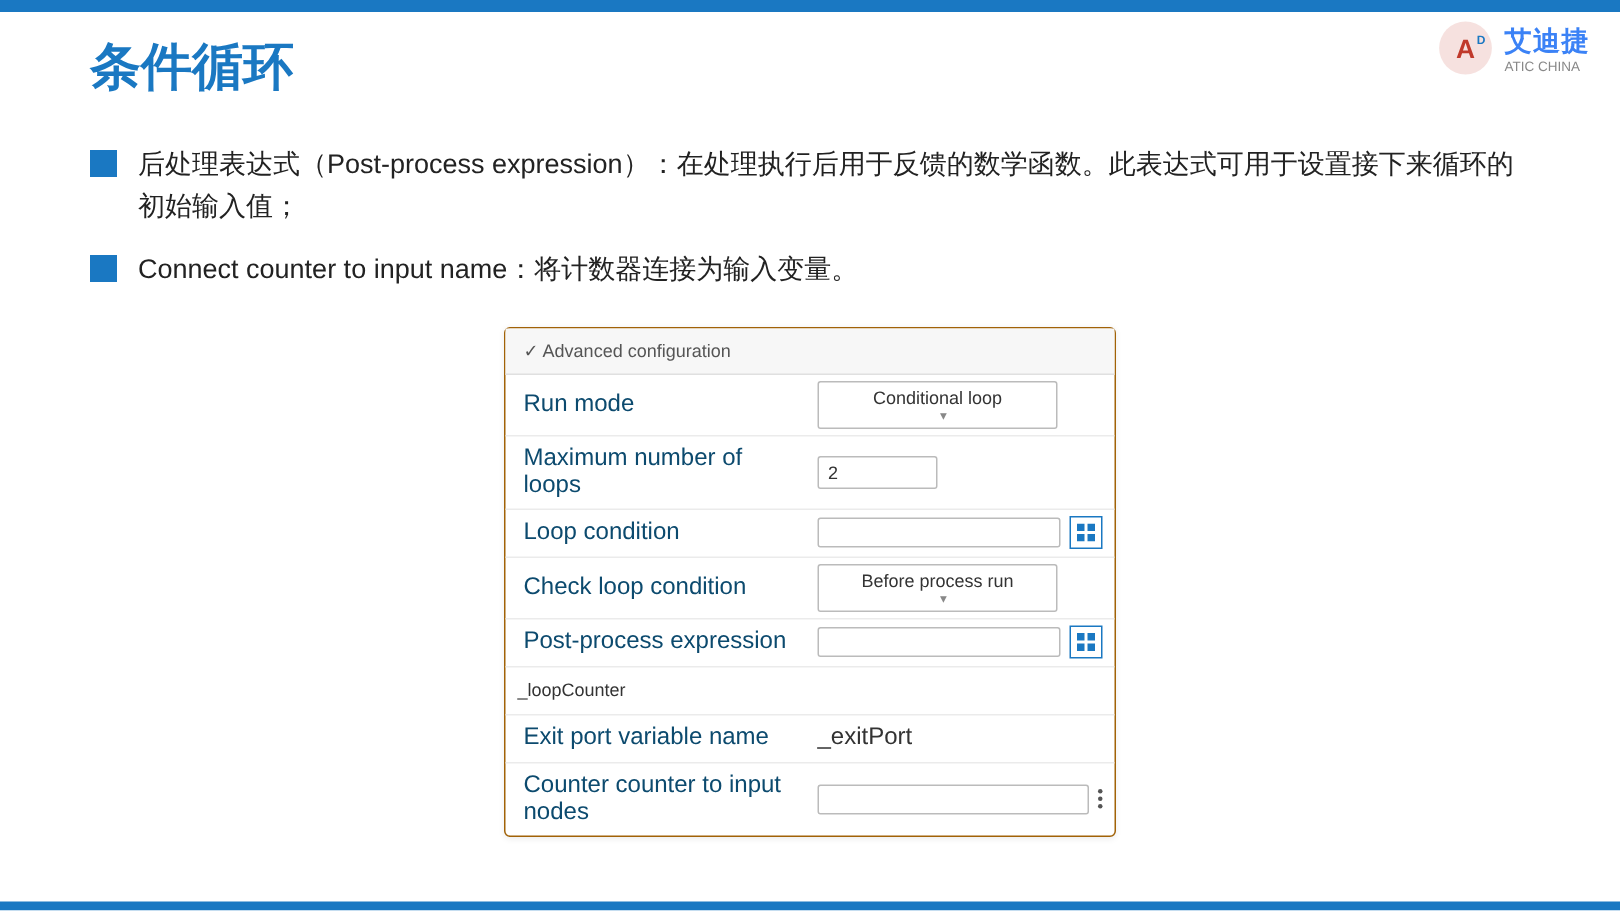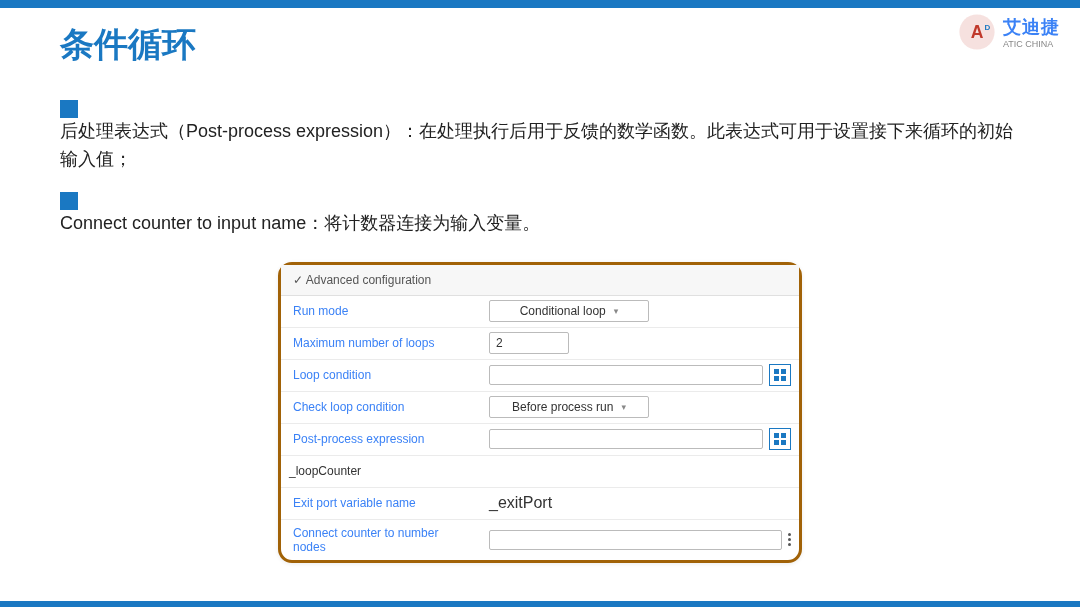--- a/index.html
+++ b/index.html
@@ -69,43 +69,42 @@
       list-style: none;
       margin-bottom: 24px;
     }
     .bullet-item {
       display: flex;
       align-items: flex-start;
       margin-bottom: 14px;
       font-size: 18px;
       line-height: 1.55;
       color: #222;
-      flex-direction: column;
     }
     .bullet-square {
       display: inline-block;
       width: 18px;
       height: 18px;
       min-width: 18px;
       background: #1a78c2;
       margin-right: 14px;
       margin-top: 4px;
     }
 
     
     .config-panel-wrapper {
       display: flex;
       justify-content: center;
       margin-top: 10px;
     }
     .config-panel {
       background: #fff;
-      border: 3px solid #a16207;
-      border-radius: 14px;
-      width: 524px;
+      border: 1px solid #a16207;
+      border-radius: 4px;
+      width: 408px;
       font-size: 12.5px;
       color: #333;
       box-shadow: 0 1px 4px rgba(0,0,0,0.08);
     }
     .config-header {
       padding: 8px 12px;
       font-size: 12px;
       color: #555;
       border-bottom: 1px solid #e0e0e0;
       background: #f7f7f7;
@@ -116,41 +115,42 @@
       border-bottom: 1px solid #ebebeb;
       min-height: 32px;
     }
     .config-row:last-child {
       border-bottom: none;
     }
     .config-label {
       width: 200px;
       min-width: 200px;
       padding: 6px 12px;
-      color: #3b82f6;
-      font-size: 12px;
+      color: #0c4a6e;
+      font-size: 16px;
     }
     .config-value {
       flex: 1;
       padding: 4px 8px;
       display: flex;
       align-items: center;
       gap: 6px;
     }
     .config-select {
       border: 1px solid #bbb;
       border-radius: 2px;
       padding: 3px 6px;
       font-size: 12px;
       background: #fff;
       color: #333;
       display: flex;
       align-items: center;
-      justify-content: center;
+      justify-content: flex-end;
       min-width: 160px;
+      flex-direction: column;
     }
     .config-select .chevron {
       font-size: 9px;
       color: #888;
       margin-left: 8px;
     }
     .config-input {
       border: 1px solid #bbb;
       border-radius: 2px;
       padding: 3px 6px;
@@ -307,21 +307,21 @@
       </div>
 
       <div class="config-row">
         <div class="config-label">Exit port variable name</div>
         <div class="config-value">
           <span style="font-size:16px; color:#333;">_exitPort</span>
         </div>
       </div>
 
       <div class="config-row">
-        <div class="config-label">Connect counter to number nodes</div>
+        <div class="config-label">Counter counter to input nodes</div>
         <div class="config-value">
           <div class="config-input-wide" style="flex:1; min-height:20px;"></div>
           <div class="icon-dots">
             <span></span>
             <span></span>
             <span></span>
           </div>
         </div>
       </div>
 

